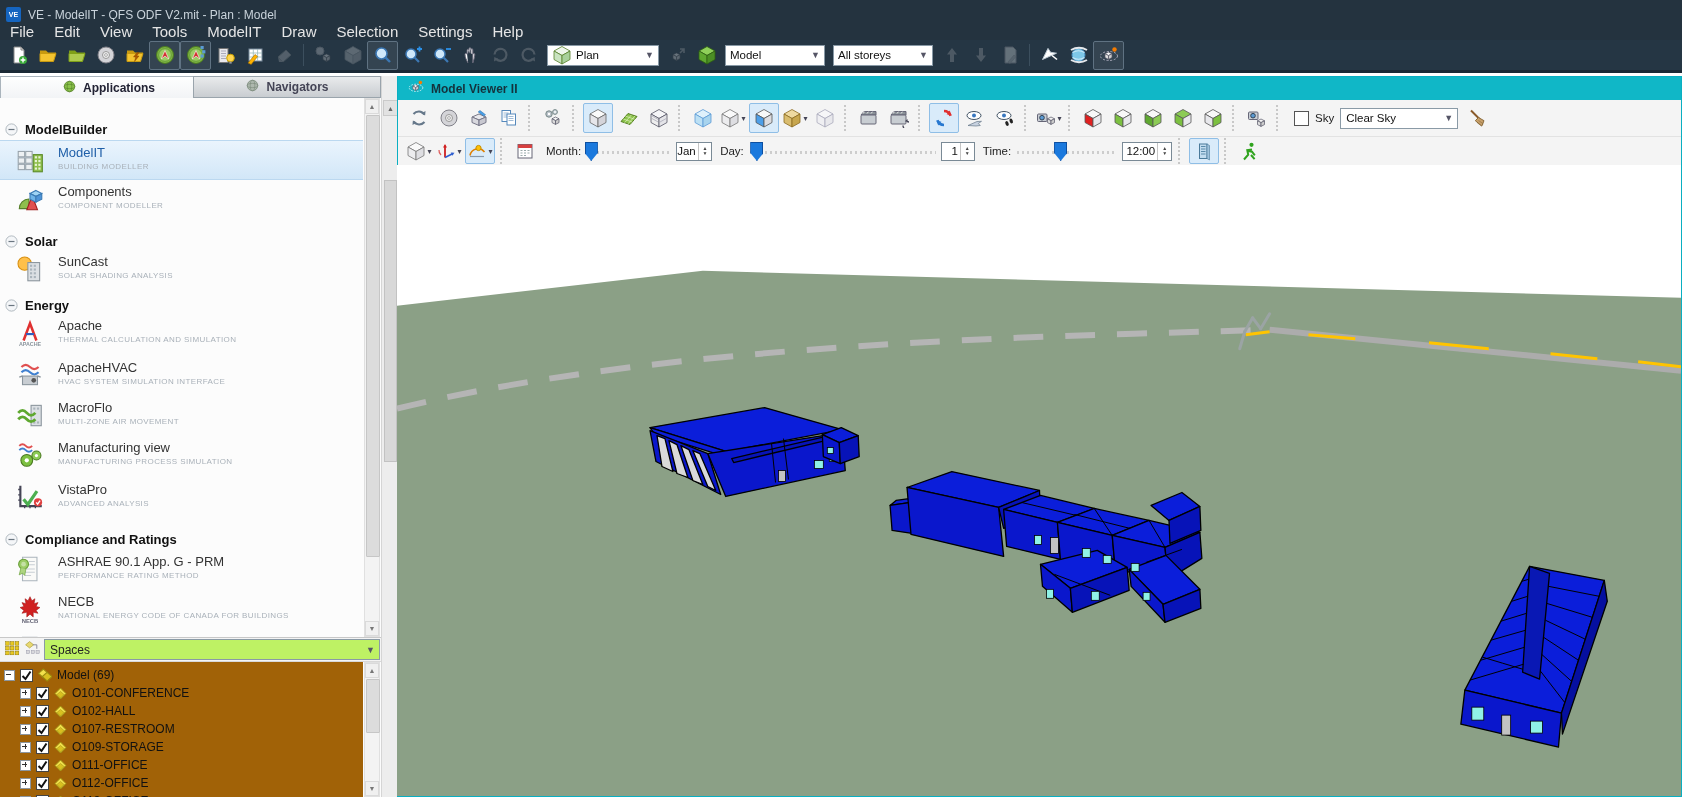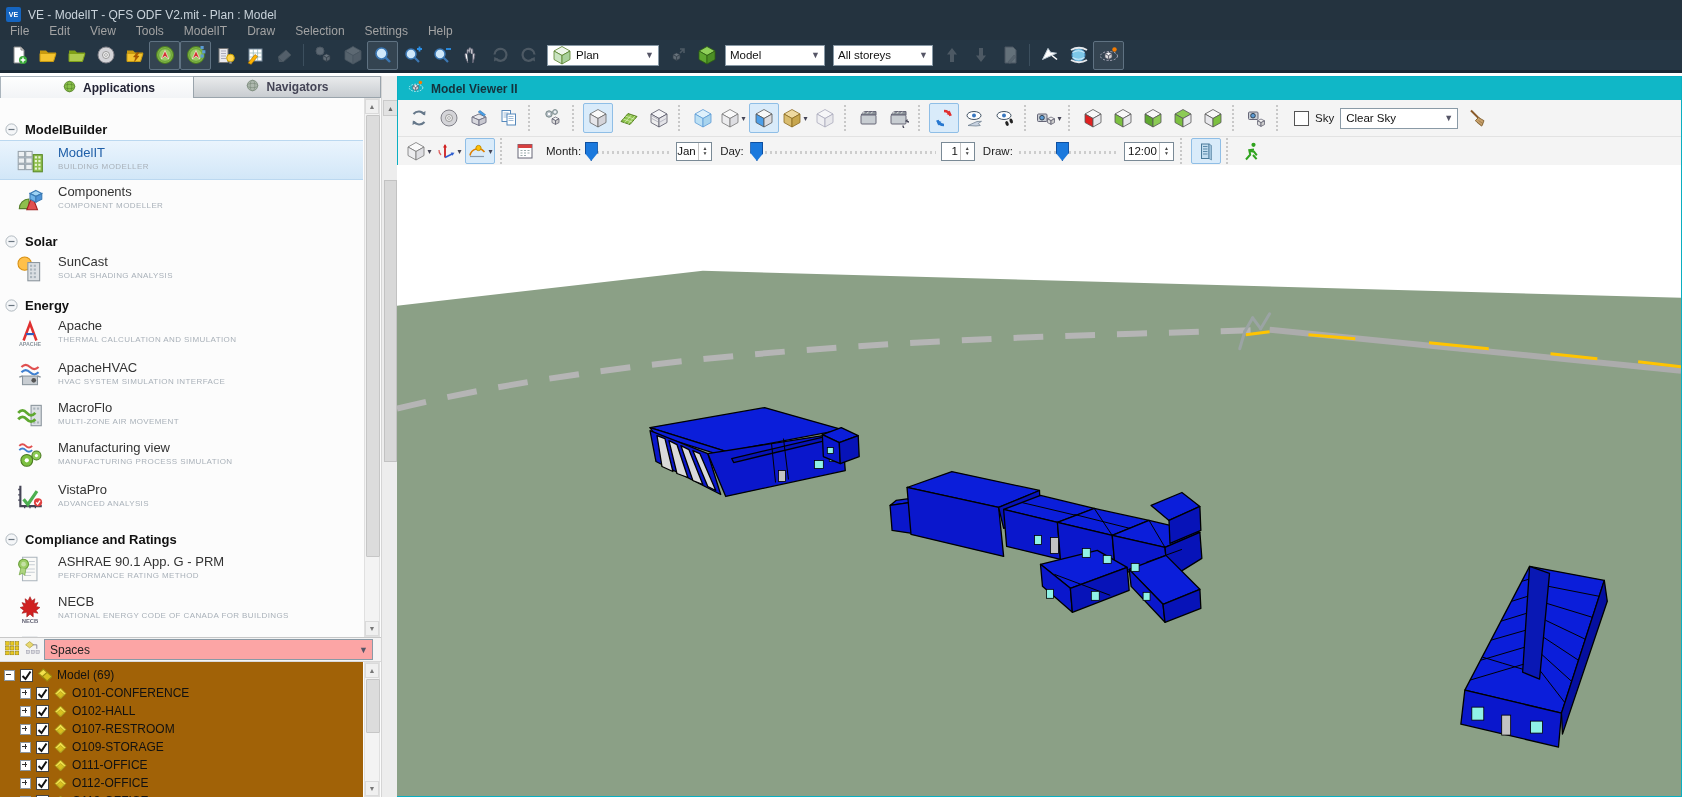--- a/index.html
+++ b/index.html
@@ -4,21 +4,21 @@
 <style>
   html,body{margin:0;padding:0}
   body{width:1682px;height:797px;position:relative;overflow:hidden;background:#fff;
        font-family:"Liberation Sans",sans-serif;-webkit-font-smoothing:antialiased}
   .abs{position:absolute}
   
   #titlebar{left:0;top:0;width:1682px;height:22px;background:#24333F;display:flex;align-items:flex-end;gap:7px;padding-left:6px;box-sizing:border-box}
   #titlebar .logo{width:15px;height:15px;background:#1565C0;color:#fff;font-size:7px;font-weight:bold;display:flex;align-items:center;justify-content:center;border-radius:2px}
   #titlebar .ttl{color:#C9D3DB;font-size:12px}
   #menubar{left:0;top:22px;width:1682px;height:18px;background:#24333F;display:flex;align-items:center}
-  #menubar span{color:#a3a3a3;font-size:12px;padding:0 10px;cursor:default}
+  #menubar span{color:#e5e5e5;font-size:15px;padding:0 10px;cursor:default}
   #maintoolbar{left:0;top:40px;width:1682px;height:33px;background:#253644;border-bottom:3px solid #1B2935;display:flex;align-items:center;padding-left:4px;box-sizing:border-box}
   .tbtn{width:29px;height:27px;display:flex;align-items:center;justify-content:center;border-radius:2px;flex:0 0 auto}
   .tbtn.frame{border:1px solid #5F7282;background:rgba(255,255,255,.07)}
   .dim{opacity:.32;filter:grayscale(70%)}
   .tsep{width:1px;height:22px;background:#3C4F5E;margin:0 5px;flex:0 0 auto}
   .dcombo{height:21px;background:#fff;border:1px solid #8899A6;display:flex;align-items:center;font-size:11.5px;color:#111;padding:0 4px;gap:4px;margin:0 4px;flex:0 0 auto;box-sizing:border-box}
   .dcombo .car{margin-left:auto;color:#556;font-size:9px}
   
   #sidebar{left:0;top:76px;width:381px;height:721px;background:#FCFCFC;overflow:hidden}
   .tab{position:absolute;top:0;height:22px;display:flex;align-items:center;justify-content:center;gap:6px;font-size:12px;font-weight:bold;box-sizing:border-box}
@@ -29,21 +29,21 @@
   .appitem{position:absolute;left:0;width:363px;height:38px}
   .appitem.sel{background:linear-gradient(#EAF4FD,#D2E7F8);border-top:1px solid #BBD8F0;border-bottom:1px solid #BBD8F0}
   .appitem .ic{position:absolute;left:15px;top:4px}
   .appitem .nm{position:absolute;left:58px;top:4px;font-size:13px;color:#333}
   .appitem.sel .nm{color:#1F5FA8}
   .appitem .ds{position:absolute;left:58px;top:21px;font-size:8px;color:#A9B1B9;letter-spacing:.4px}
   .vscroll{position:absolute;width:16px;background:#F3F3F3;border:1px solid #E0E0E0;box-sizing:border-box}
   .vscroll .ar{position:absolute;left:0;width:14px;height:15px;display:flex;align-items:center;justify-content:center;font-size:7px;color:#777;background:#F0F0F0;border:1px solid #DADADA;box-sizing:border-box}
   .vscroll .th{position:absolute;left:1px;width:12px;background:#DCDCDC;border:1px solid #C6C6C6;border-radius:1px}
   #spacesrow{position:absolute;left:0;top:561px;width:381px;height:25px;background:#F4F4F4;border-top:1px solid #C8C8C8;border-bottom:1px solid #D8D8D8;display:flex;align-items:center;gap:4px;padding-left:4px;box-sizing:border-box}
-  .scombo{height:19px;background:#fca5a5;border:1px solid #8A9AA6;flex:1;margin-right:8px;display:flex;align-items:center;font-size:12px;padding-left:5px;color:#222}
+  .scombo{height:19px;background:#bef264;border:1px solid #8A9AA6;flex:1;margin-right:1px;display:flex;align-items:center;font-size:12px;padding-left:5px;color:#222}
   .scombo .car{margin-left:auto;color:#556;font-size:9px;padding-right:4px}
   #tree{position:absolute;left:0;top:586px;width:363px;height:135px;overflow:hidden;background:#a16207}
   .trow{position:absolute;height:18px;display:flex;align-items:center;font-size:12px;color:#111;gap:5px}
   .expander{width:9px;height:9px;background:#fff;border:1px solid #8C96A0;position:relative;flex:0 0 auto}
   .expander::before{content:"";position:absolute;left:1px;top:3.5px;width:5px;height:1px;background:#333}
   .expander.plus::after{content:"";position:absolute;left:3.5px;top:1px;width:1px;height:5px;background:#333}
   
   #vstrip{left:381px;top:76px;width:16px;height:721px;background:#EDEDED;border-left:1px solid #D5D5D5;box-sizing:border-box}
   #vstrip .ar{position:absolute;left:1px;top:24px;width:13px;height:14px;background:#E2E2E2;border:1px solid #CACACA;font-size:7px;color:#666;display:flex;align-items:center;justify-content:center}
   #vstrip .th{position:absolute;left:2px;top:104px;width:11px;height:280px;background:#D8D8D8;border:1px solid #C2C2C2}
@@ -1041,21 +1041,21 @@
         <div class="track"></div>
         <div class="thumb" style="left: calc(3% - 5px);"></div>
       </div>
       <div class="spin" style="width: 34px;">
         <span class="val">1</span>
         <span class="arrs">
           <span>▲</span>
           <span>▼</span>
         </span>
       </div>
-      <span class="lbl">Draw:</span>
+      <span class="lbl">Time:</span>
       <div class="slider" style="width: 100px;">
         <div class="track"></div>
         <div class="thumb" style="left: calc(42% - 5px);"></div>
       </div>
       <div class="spin" style="width: 50px;">
         <span class="val">12:00</span>
         <span class="arrs">
           <span>▲</span>
           <span>▼</span>
         </span>

